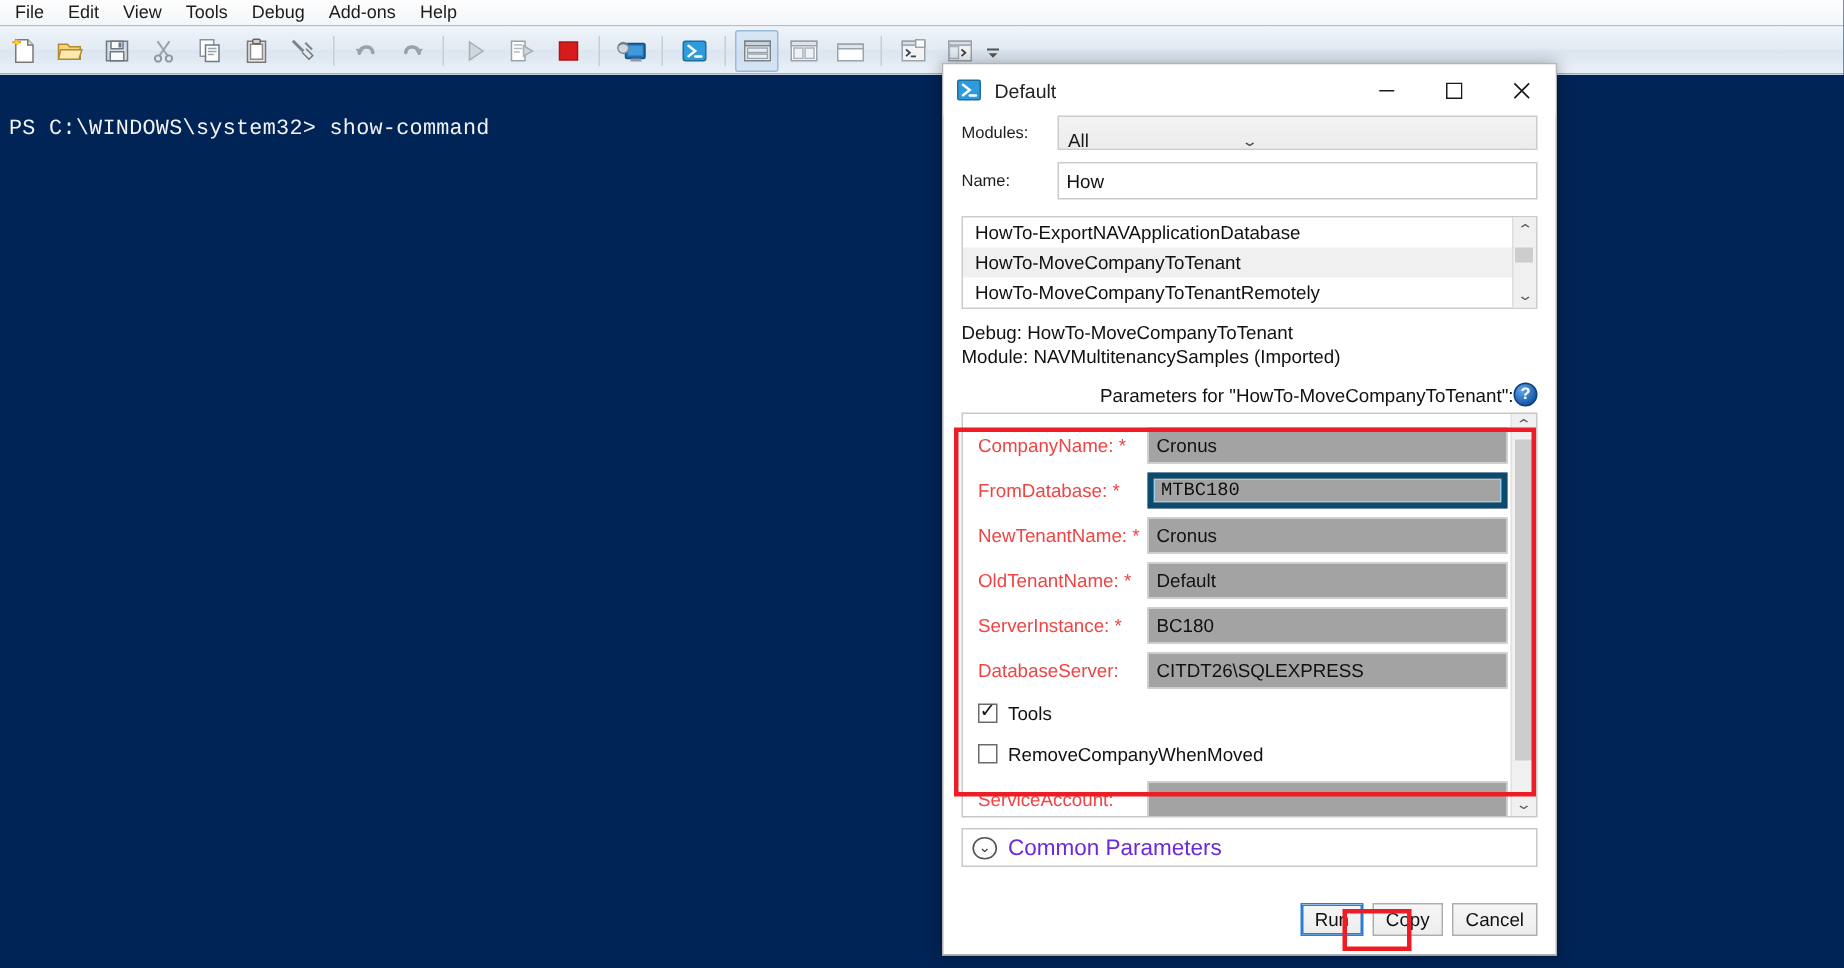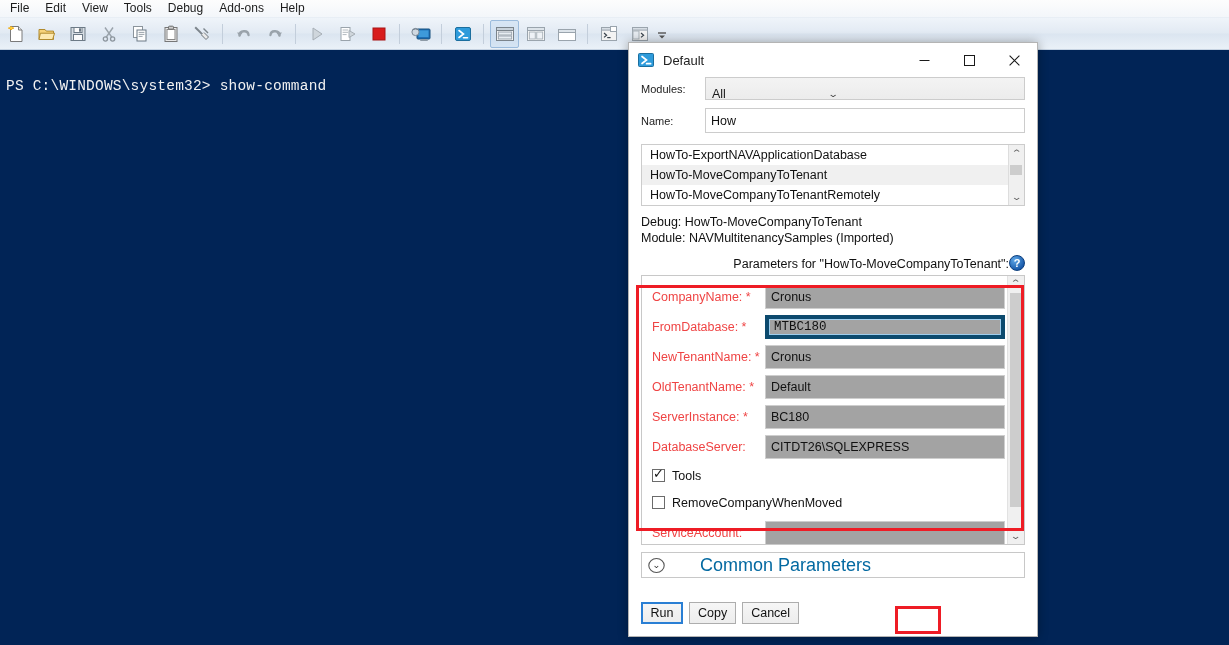--- a/index.html
+++ b/index.html
@@ -178,24 +178,24 @@
   .common-params {
     margin-top: 7px; height: 26px; border: 1px solid #c8c8c8; background: #fff;
     display: flex; align-items: center; padding-left: 7px; cursor: default;
   }
   .cp-circle {
     width: 15px; height: 15px; border: 1px solid #555; border-radius: 50%;
     display: flex; align-items: center; justify-content: center;
     font-size: 9px; color: #333; margin-right: 8px; flex: none;
     transform: scaleX(1.1);
   }
-  .cp-label { font-size: 18px; color: #0369a1; margin-left: 28px; }
+  .cp-label { font-size: 15px; color: #6d28d9; }
 
   .dlg-footer {
-    margin-top: auto; padding: 9px 0 12px 0; display: flex; justify-content: flex-start;
+    margin-top: auto; padding: 9px 0 12px 0; display: flex; justify-content: flex-end;
     gap: 6px;
   }
   .btn {
     min-width: 42px; height: 22px; padding: 0 8px;
     border: 1px solid #adadad; background: linear-gradient(to bottom,#f6f6f6,#ededed);
     font-size: 12.5px; color: #111; cursor: default;
     display: flex; align-items: center; justify-content: center;
     font-family: "Liberation Sans", sans-serif;
   }
   .btn.primary { border: 1px solid #2a7fd4; box-shadow: 0 0 0 1px #2a7fd4 inset; }

